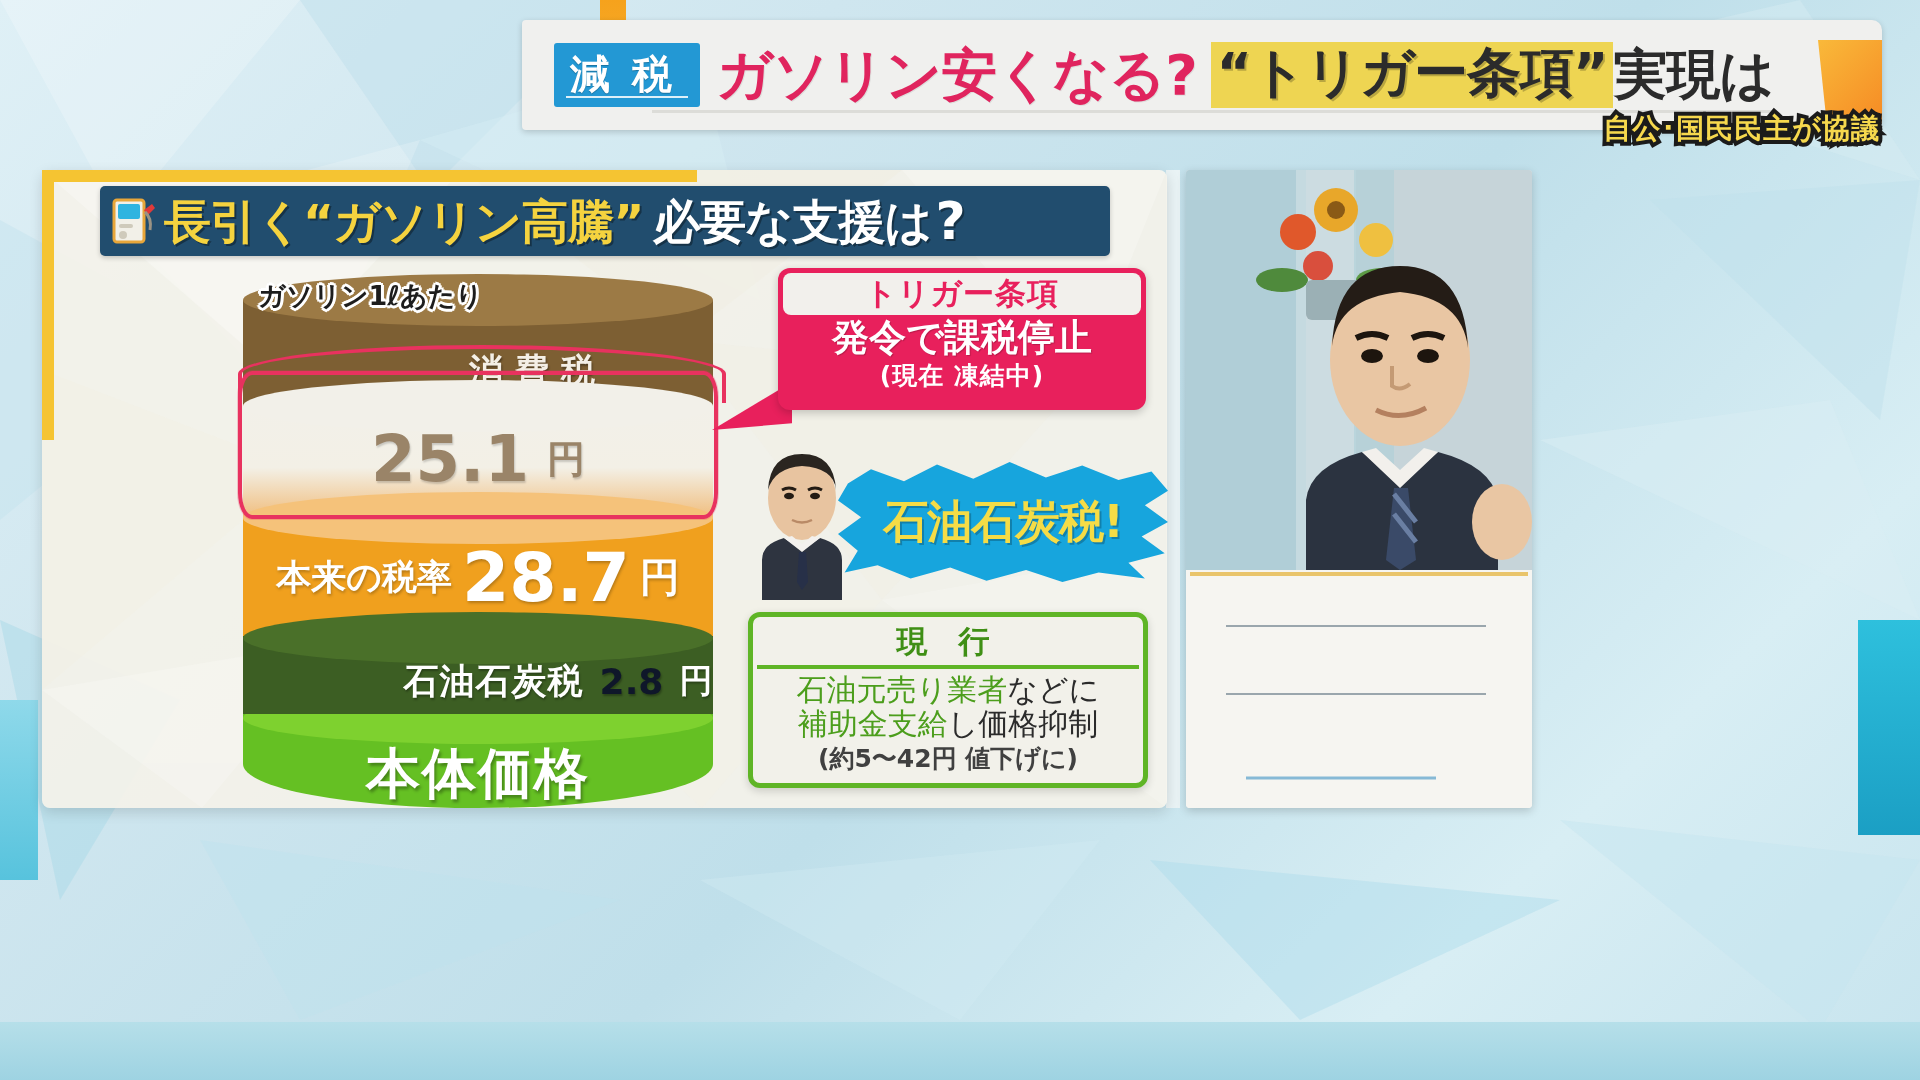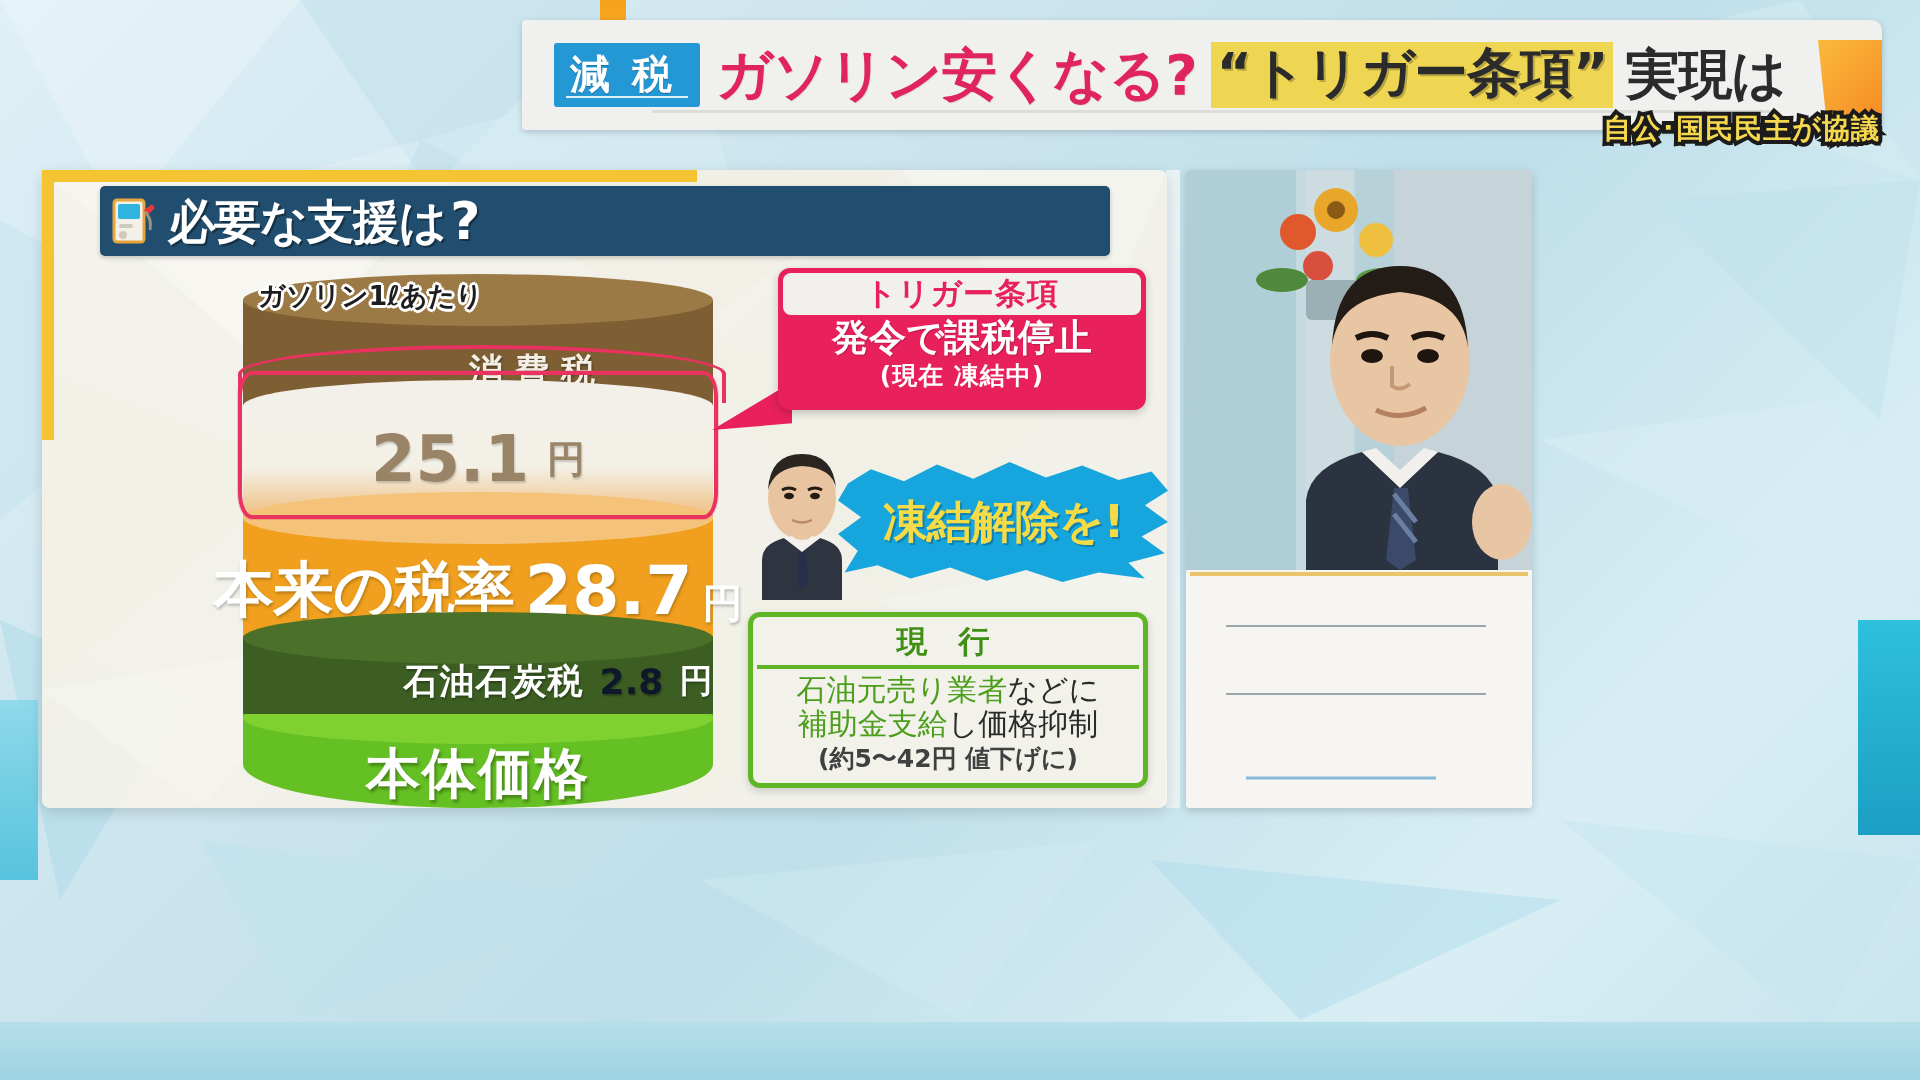--- a/index.html
+++ b/index.html
@@ -58,21 +58,21 @@
   .hl-yellow {
     background:#eed552;
     color:#2b2b2b; font-size:54px; font-weight:bold;
     padding:4px 6px 8px; margin-left:14px; line-height:1;
     letter-spacing:-1px;
     position:relative; z-index:2;
     text-shadow:2px 2px 0 rgba(0,0,0,.22);
   }
   .hl-dark {
     color:#2b2b2b; font-size:54px; font-weight:bold;
-    margin-left:12px; line-height:1; letter-spacing:-1px;
+    margin-left:0; line-height:1; letter-spacing:-1px;
     position:relative; z-index:2;
   }
   
   #hl-ribbon-left{
     position:absolute; left:600px; top:0px; width:26px; height:130px;
     background:linear-gradient(180deg,#f6a21c,#f2b43a);
     z-index:5;
   }
   #hl-ribbon-right{
     position:absolute; right:0px; top:20px; width:64px; height:110px;
@@ -364,20 +364,21 @@
   <div id="pump-icon">
     <svg width="46" height="50" viewBox="0 0 46 50">
       <rect x="2" y="4" width="30" height="42" rx="3" fill="#f2f0e8" stroke="#e8a63a" stroke-width="3"></rect>
       <rect x="6" y="8" width="22" height="15" rx="2" fill="#2fb4e0"></rect>
       <rect x="7" y="28" width="14" height="4" rx="2" fill="#cfcabb"></rect>
       <circle cx="11" cy="39" r="4" fill="#cfcabb"></circle>
       <path d="M32 14 L40 8 L43 12 L35 20 Z" fill="#e03a3a"></path>
       <path d="M33 16 Q40 22 38 34" stroke="#9b9384" stroke-width="3" fill="none"></path>
     </svg>
   </div>
+  <div class="t-yellow">長引く“ガソリン高騰”</div>
   <div class="t-white">必要な支援は</div>
   <div class="t-q">?</div>
 </div>
 
 <div id="chart-caption">ガソリン1ℓあたり</div>
 
 <div id="cylinder">
 
   <div class="band" style="top:0px;height:106px;">
     <div class="body" style="background:#7d5f33;"></div>
@@ -396,21 +397,21 @@
                    text-shadow:1px 2px 2px rgba(0,0,0,.18);">25.1</span>
       <span style="font-size:38px;color:#9a8468;align-self:flex-end;
                    text-shadow:1px 2px 2px rgba(0,0,0,.18);">円</span>
     </div>
   </div>
 
   <div class="band" style="top:218px;height:118px;">
     <div class="body" style="background:#f0a01e;"></div>
     <div class="cap" style="background:#f5c27a;top:-26px;"></div>
     <div class="lbl" style="top:32px;left:0;justify-content:center;gap:10px;">
-      <span style="font-size:60px;color:#ffffff;letter-spacing:0px;
+      <span style="font-size:35px;color:#ffffff;letter-spacing:0px;
                    text-shadow:1px 2px 3px rgba(0,0,0,.25);">本来の税率</span>
       <span style="font-size:68px;color:#ffffff;line-height:.78;
                    text-shadow:1px 2px 3px rgba(0,0,0,.25);">28.7</span>
       <span style="font-size:40px;color:#ffffff;align-self:flex-end;
                    text-shadow:1px 2px 3px rgba(0,0,0,.25);">円</span>
     </div>
   </div>
 
   <div class="band" style="top:336px;height:78px;">
     <div class="body" style="background:#3c5e23;"></div>
@@ -454,21 +455,21 @@
     <path d="M66 50 Q73 46 80 50" stroke="#241c14" stroke-width="3" fill="none"></path>
     <path d="M50 80 Q60 85 70 80" stroke="#b98a66" stroke-width="2.5" fill="none"></path>
     <path d="M20 160 L20 120 Q20 104 42 98 L60 110 L78 98 Q100 104 100 120 L100 160 Z" fill="#2e3440"></path>
     <path d="M42 98 L60 112 L78 98 L70 96 L60 104 L50 96 Z" fill="#f3f1ee"></path>
     <path d="M57 112 L64 112 L66 142 L60 150 L55 142 Z" fill="#273048"></path>
   </svg>
 </div>
 
 <div id="bubble-unfreeze">
   <div class="burst"></div>
-  <div class="txt">凍結解除を!</div>
+  <div class="txt">石油石炭税!</div>
 </div>
 
 <div id="callout-current">
   <div class="hdr">現 行</div>
   <div class="hdr-rule"></div>
   <div class="row">
     <span class="grn">石油元売り業者</span><span>などに</span>
   </div>
   <div class="row">
     <span class="grn">補助金支給</span><span>し価格抑制</span>

